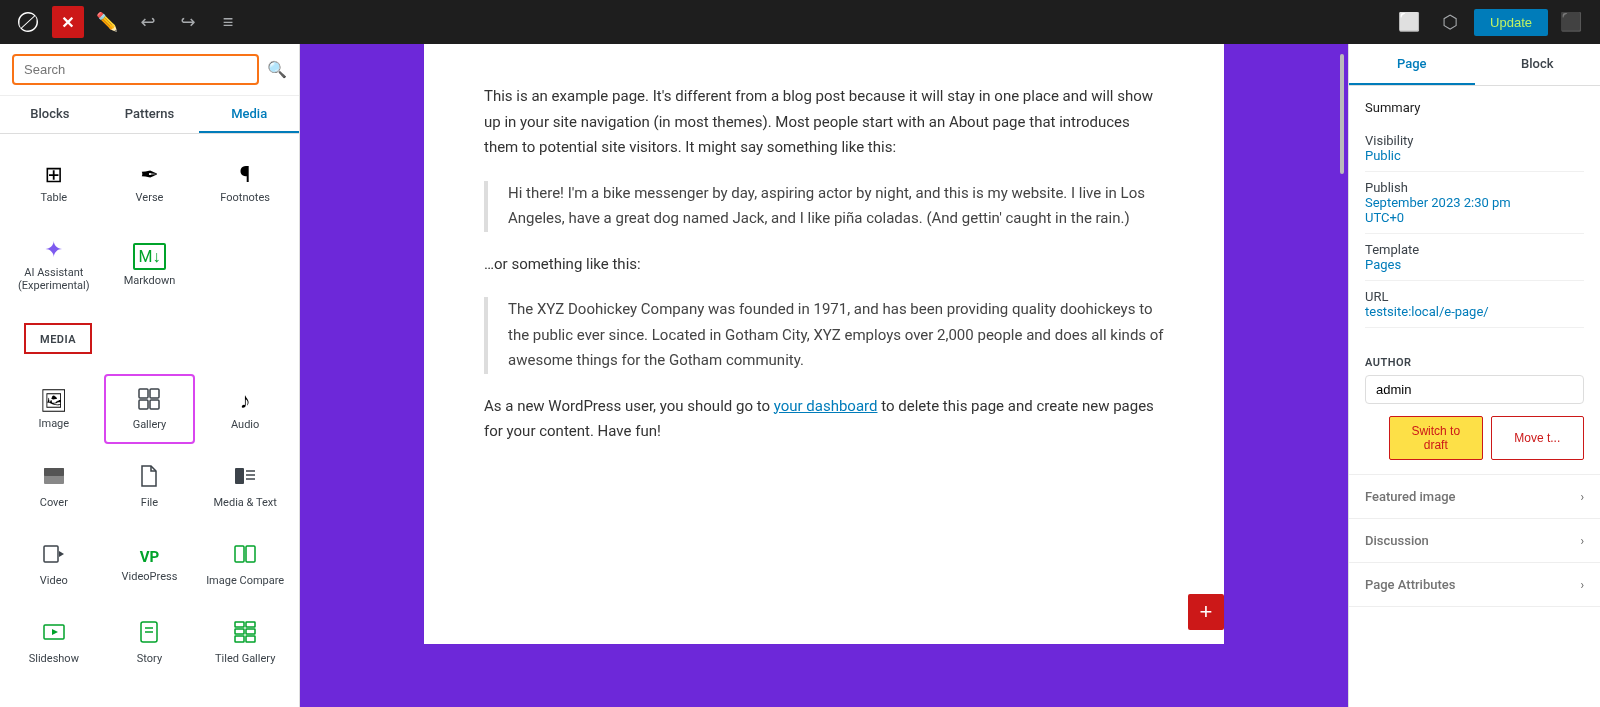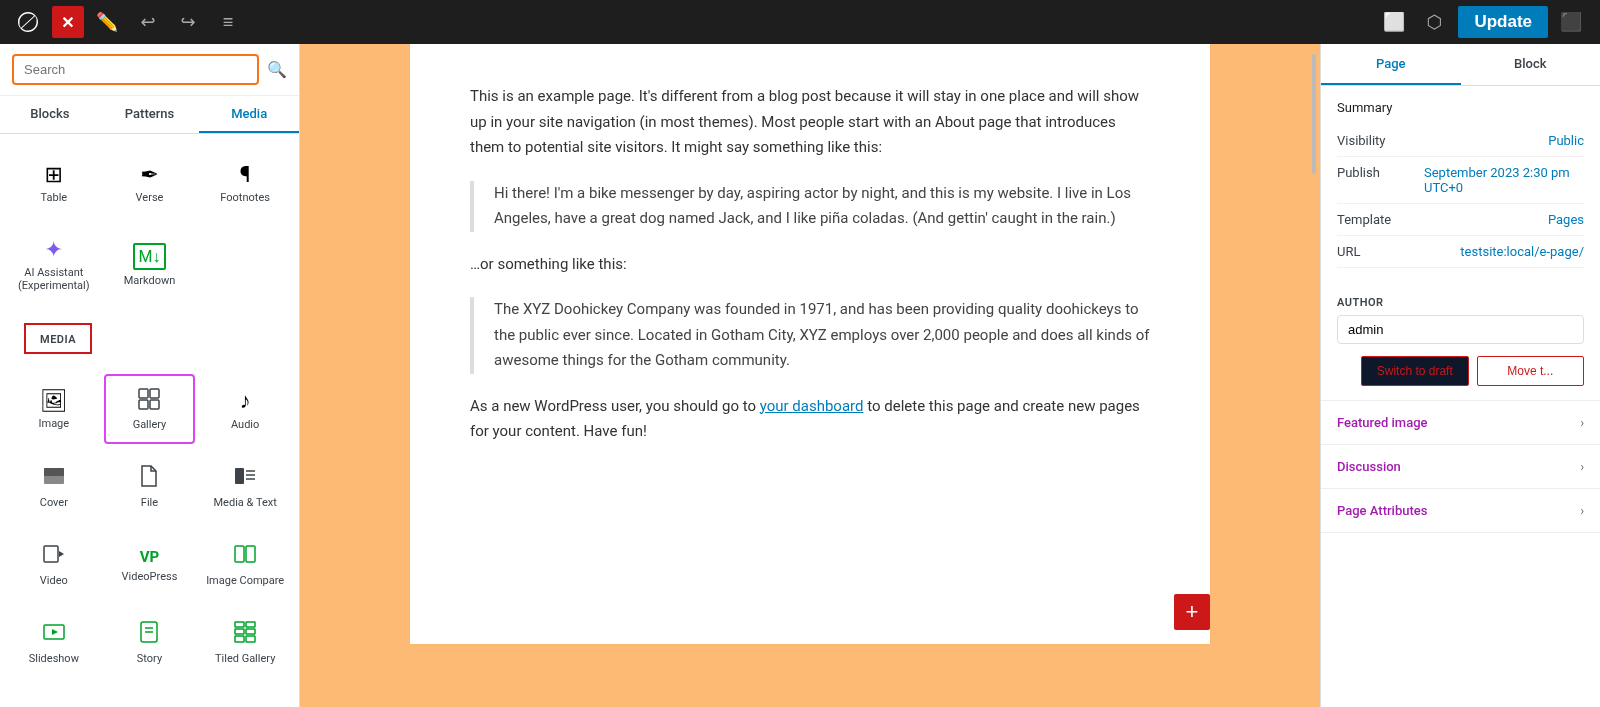--- a/index.html
+++ b/index.html
@@ -19,22 +19,22 @@
       border-radius: 2px; cursor: pointer; display: flex; align-items: center; justify-content: center;
       font-size: 16px; font-weight: bold;
     }
     .top-bar-icon {
       background: none; border: none; color: #a7aaad; width: 32px; height: 32px;
       cursor: pointer; display: flex; align-items: center; justify-content: center; font-size: 18px;
     }
     .top-bar-spacer { flex: 1; }
     .top-bar-right { display: flex; align-items: center; gap: 8px; }
     .update-btn {
-      background: #007cba; color: #ffffff; border: none; padding: 6px 16px;
-      border-radius: 2px; font-size: 17px; font-weight: 700; cursor: pointer;
+      background: #007cba; color: #bef264; border: none; padding: 6px 16px;
+      border-radius: 2px; font-size: 13px; font-weight: 400; cursor: pointer;
     }
     .top-bar-icon-right {
       background: none; border: none; color: #a7aaad; cursor: pointer;
       display: flex; align-items: center; justify-content: center; font-size: 18px; width: 32px; height: 32px;
     }
 
     
     .main-layout { display: flex; flex: 1; overflow: hidden; }
 
     
@@ -74,80 +74,80 @@
       text-align: center; min-height: 70px;
     }
     .block-item.selected { border: 2px solid #d946ef; background: white; }
     .block-icon { font-size: 22px; margin-bottom: 4px; }
     .block-icon-green { color: #00a32a; }
     .block-icon-purple { color: #7e5bef; }
     .block-label { font-size: 11px; color: #3c434a; line-height: 1.2; }
 
     
     .canvas-area {
-      flex: 1; background: #fdba74; overflow-y: auto; display: flex; flex-direction: column; align-items: flex-end;
+      flex: 1; background: #6d28d9; overflow-y: auto; display: flex; flex-direction: column; align-items: flex-end;
       position: relative;
     }
     .page-content {
       background: white; width: 800px; min-height: 600px; margin: 0 auto;
       padding: 40px 60px; box-shadow: 0 0 1px rgba(0,0,0,0.1);
     }
     .content-text { font-size: 15px; line-height: 1.7; color: #333; margin-bottom: 16px; }
     .blockquote {
       border-left: 4px solid #ddd; padding-left: 20px; margin: 20px 0; color: #444; font-size: 15px; line-height: 1.7;
     }
     .content-link { color: #007cba; text-decoration: underline; }
 
     .add-block-btn {
       position: absolute; right: 60px; bottom: 80px;
       width: 36px; height: 36px; background: #cc1818; color: white; border: none;
       border-radius: 2px; font-size: 22px; cursor: pointer; display: flex; align-items: center; justify-content: center;
     }
 
     
     .right-panel {
-      width: 280px; background: white; border-left: 1px solid #ddd;
+      width: 252px; background: white; border-left: 1px solid #ddd;
       display: flex; flex-direction: column; flex-shrink: 0; overflow: hidden;
     }
     .right-tabs { display: flex; border-bottom: 1px solid #ddd; }
     .right-tab {
       flex: 1; text-align: center; padding: 12px 0; font-size: 13px; font-weight: 500;
       cursor: pointer; color: #3c434a; border-bottom: 2px solid transparent;
     }
     .right-tab.active { color: #007cba; border-bottom: 2px solid #007cba; }
 
     .right-panel-body { flex: 1; overflow-y: auto; padding: 0; }
 
     .panel-section { padding: 14px 16px; border-bottom: 1px solid #eee; }
     .panel-section-title { font-size: 13px; font-weight: 400; color: #1e1e1e; margin-bottom: 10px; }
-    .panel-row { display: flex; align-items: flex-start; justify-content: space-between; padding: 8px 0; border-bottom: 1px solid #f0f0f0; }
+    .panel-row { display: flex; align-items: flex-start; justify-content: space-between; padding: 8px 0; border-bottom: 1px solid #f0f0f0; flex-direction: column; }
     .panel-row:last-child { border-bottom: none; }
     .panel-label { font-size: 13px; color: #3c434a; }
     .panel-value { font-size: 13px; color: #007cba; text-align: left; max-width: 160px; }
 
     .author-label { font-size: 11px; font-weight: 600; text-transform: uppercase; letter-spacing: 0.5px; color: #3c434a; margin-bottom: 6px; }
     .author-input {
       width: 100%; border: 1px solid #ddd; border-radius: 4px; padding: 6px 10px; font-size: 13px;
     }
 
     .action-buttons { display: flex; gap: 8px; margin-top: 12px; }
     .btn-draft {
-      flex: 1; border: 1px solid #cc1818; color: #cc1818; background: #0f172a;
+      flex: 1; border: 1px solid #cc1818; color: #cc1818; background: #fde047;
       padding: 7px 10px; border-radius: 2px; font-size: 12px; cursor: pointer; margin-left: 24px;
     }
     .btn-move {
       flex: 1; border: 1px solid #cc1818; color: #cc1818; background: white;
       padding: 7px 10px; border-radius: 2px; font-size: 12px; cursor: pointer;
     }
 
     .collapsible-header {
       display: flex; align-items: center; justify-content: space-between;
       padding: 14px 16px; cursor: pointer; border-bottom: 1px solid #eee;
     }
-    .collapsible-title { font-size: 13px; font-weight: 500; color: #a21caf; }
+    .collapsible-title { font-size: 13px; font-weight: 500; color: #737373; }
     .chevron { font-size: 12px; color: #666; }
 
     
     ::-webkit-scrollbar { width: 6px; }
     ::-webkit-scrollbar-track { background: #f1f1f1; }
     ::-webkit-scrollbar-thumb { background: #ccc; border-radius: 3px; }
   </style>
 </head>
 <body>
 

